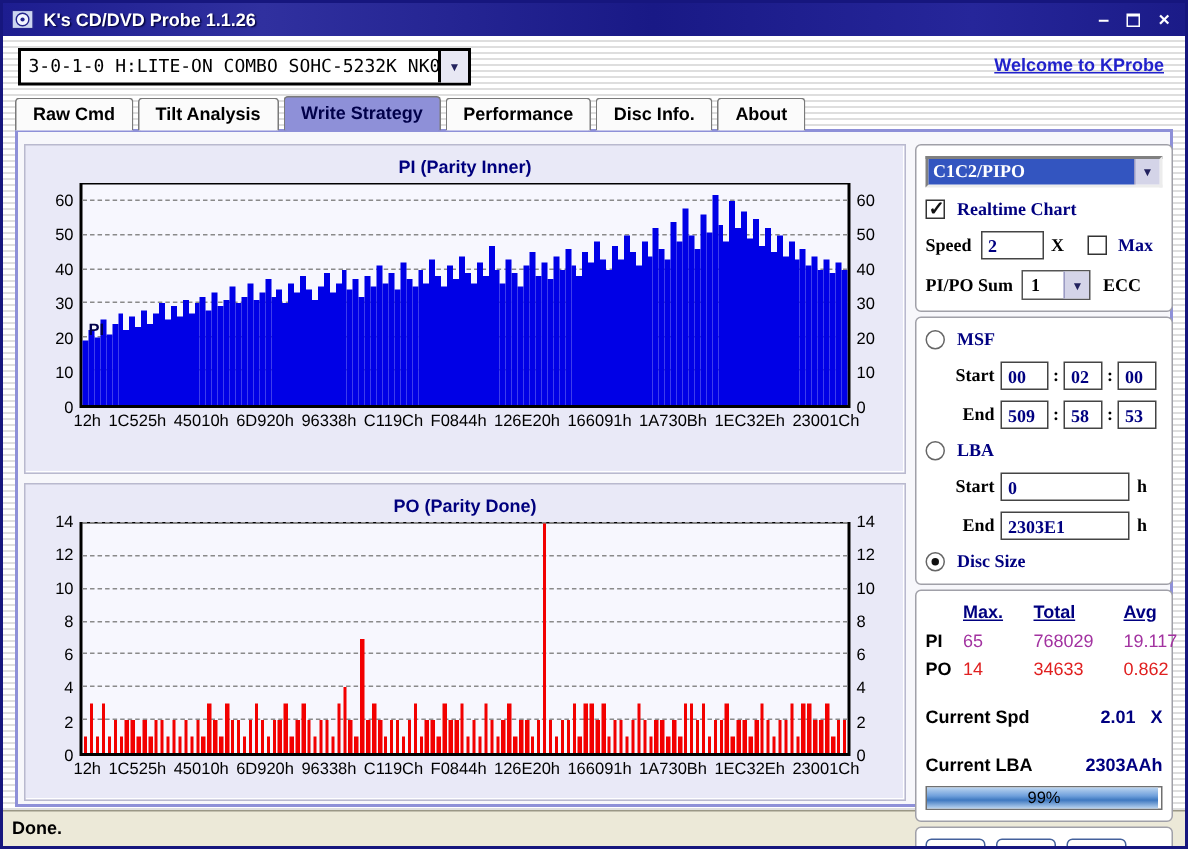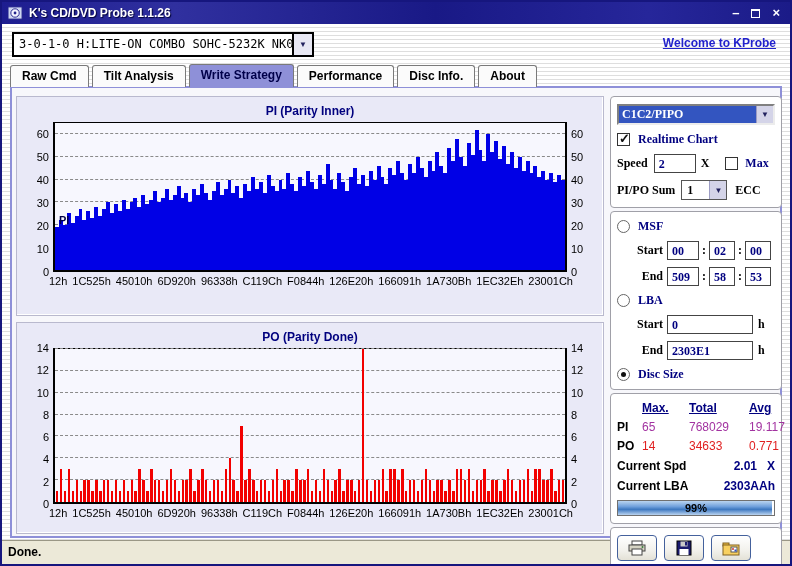--- a/index.html
+++ b/index.html
@@ -85,25 +85,25 @@
   .radio.selected::after{content:"";position:absolute;left:3px;top:3px;width:5px;height:5px;border-radius:50%;background:#111;}
   
   .tinput{border:1px solid #444;background:#fff;height:19px;font-size:12px;font-weight:bold;color:#000080;padding:2px 3px 0 4px;}
   .indent{margin-left:14px;}
   .rlabel{display:inline-block;text-align:right;margin-right:4px;}
   
   .stats-grid{display:grid;grid-template-columns:25px 47px 60px 1fr;font-size:12px;row-gap:5px;align-items:center;}
   .stats-head{color:#000080;font-weight:bold;text-decoration:underline;}
   .stat-pi{color:#A232A0;}
   .stat-po{color:#E02020;}
-  .cur-row{display:flex;justify-content:space-between;margin-top:6px;text-align:right;}
+  .cur-row{display:flex;justify-content:space-between;margin-top:18px;text-align:right;}
   .cur-val{color:#000080;font-weight:bold;font-size:12px;white-space:pre;}
   .progress{margin-top:7px;height:16px;border:1px solid #707070;background:#fff;position:relative;}
   .progress-fill{position:absolute;left:0;top:0;bottom:0;background:linear-gradient(180deg,#BAD4F0 0%,#6FA0DC 40%,#3E78C0 60%,#BAD4F0 100%);}
-  .progress-label{position:absolute;left:0;right:0;top:1px;text-align:center;font-size:11px;font-weight:bold;color:#000;}
+  .progress-label{position:absolute;left:0;right:0;top:1px;text-align:center;font-size:11px;font-weight:normal;color:#000;}
   
   .iconbtn{width:40px;height:26px;border:1px solid #44619C;border-radius:4px;background:linear-gradient(180deg,#FFFFFF 0%,#F2F1EC 60%,#E3E1D6 100%);display:flex;align-items:center;justify-content:center;margin-right:7px;}
   
   .statusbar{
     position:absolute;left:0;right:0;bottom:0;height:24px;background:#ECE9D8;
     border-top:1px solid #9a9786;font-size:12px;font-weight:bold;color:#000;
     line-height:22px;padding-left:6px;
   }
 </style>
 </head>
@@ -590,21 +590,21 @@
             <span class="stats-head">Avg</span>
 
             <span class="lbl">PI</span>
             <span class="stat-pi">65</span>
             <span class="stat-pi">768029</span>
             <span class="stat-pi">19.117</span>
 
             <span class="lbl">PO</span>
             <span class="stat-po">14</span>
             <span class="stat-po">34633</span>
-            <span class="stat-po">0.771</span>
+            <span class="stat-po">0.862</span>
           </div>
           <div class="cur-row">
             <span class="lbl">Current Spd</span>
             <span class="cur-val">2.01   X</span>
           </div>
           <div class="cur-row">
             <span class="lbl">Current LBA</span>
             <span class="cur-val">2303AAh</span>
           </div>
           <div class="progress">

